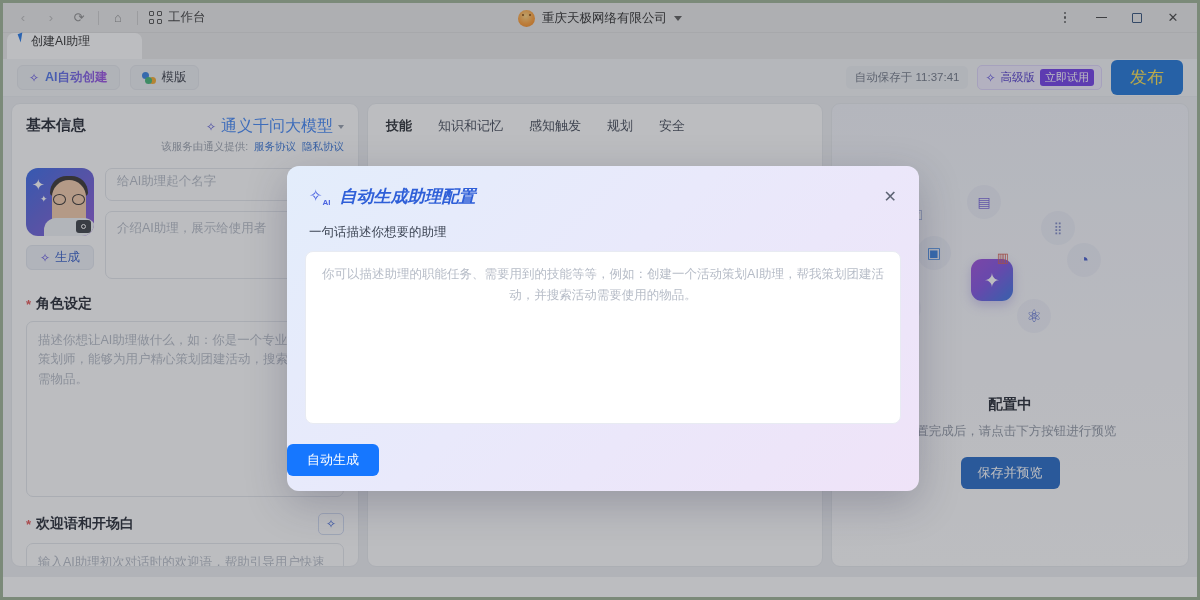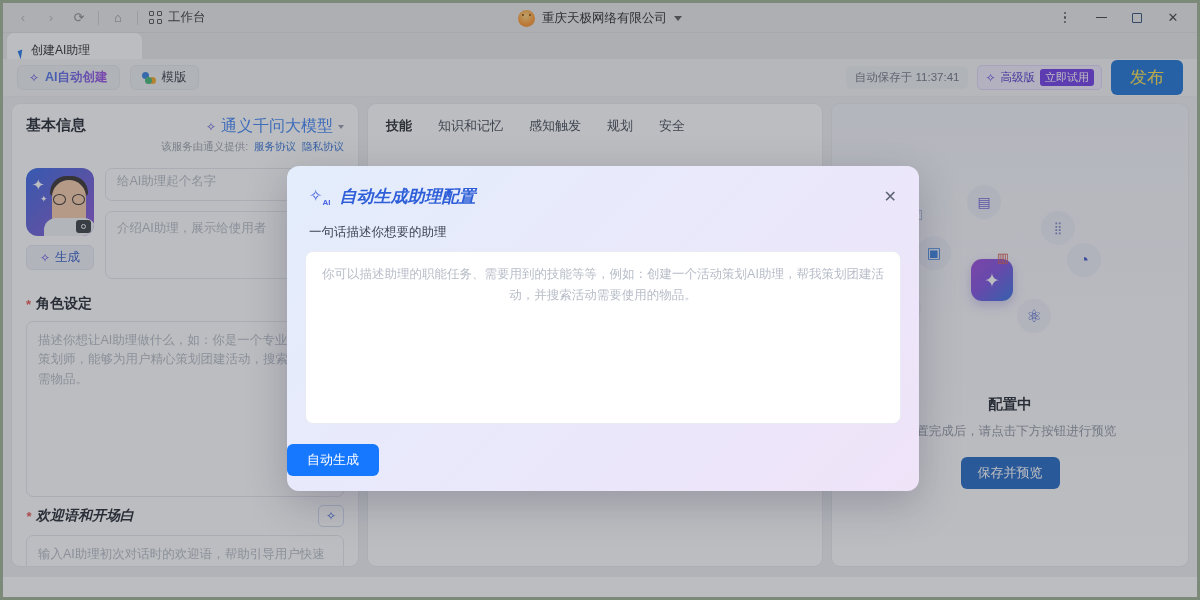--- a/index.html
+++ b/index.html
@@ -80,21 +80,21 @@
   .dots-v i { width:2.5px; height:2.5px; background:#555; border-radius:50%; }
   .minus-gl { width: 11px; height: 1.6px; background: #3c3c3c; }
   .square-gl { width: 10px; height: 10px; border: 1.6px solid #2b4a75; border-radius:1px; }
 
   
   .tabstrip {
     height: 26px; background: #e9e9e9; display: flex; align-items: flex-end;
     padding-left: 4px;
   }
   .btab {
-    display: flex; align-items: flex-end; gap: 7px;
+    display: flex; align-items: flex-start; gap: 7px;
     height: 26px; padding: 0 16px 0 12px;
     background: #ffffff; border-radius: 7px 7px 0 0;
     font-size: 12px; color: #262626; min-width: 135px; margin-top: 46px;
   }
   .cursor-icon {
     width: 0; height: 0; flex: none;
     border-left: 5px solid #1a73e8;
     border-bottom: 9px solid transparent;
     transform: rotate(-20deg);
   }
@@ -235,21 +235,21 @@
     margin-top: 16px; display:flex; align-items:center; gap:5px;
     font-size: 14px; font-weight: bold; color: #1a1f29;
   }
   .req-label:before { content:'*'; color:#e34d4d; font-size: 13px; line-height: 1; }
   .ta {
     margin-top: 8px; border: 1px solid #e3e6eb; border-radius: 7px;
     padding: 9px 11px; font-size: 12.5px; line-height: 1.55; color: #b3b9c4;
   }
   .ta.role { height: 176px; }
   .ta.welcome { height: 64px; }
-  .label-row { display:flex; align-items:center; justify-content:space-between; margin-top: 8px; font-style: italic; }
+  .label-row { display:flex; align-items:center; justify-content:space-between; margin-top: 16px; }
   .label-row .req-label { margin-top: 0; }
   .mini-wand {
     width: 26px; height: 22px; border:1px solid #cfd9f0; border-radius:5px;
     display:flex; align-items:center; justify-content:center; color:#3b63d8; font-size:12px;
     background:#fff;
   }
 
   
   .mid-tabs {
     display: flex; gap: 26px; padding: 13px 18px 0 18px;

